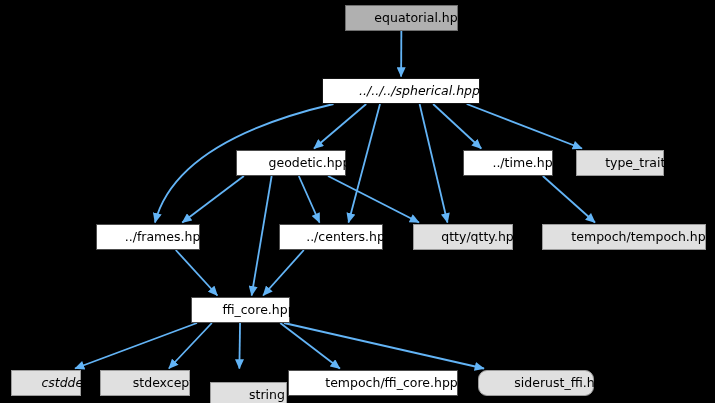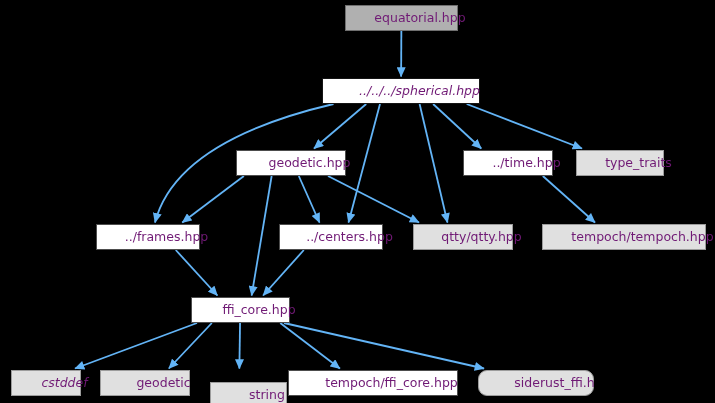--- a/index.html
+++ b/index.html
@@ -22,21 +22,21 @@
     height: 403px;
   }
   .node {
     position: absolute;
     box-sizing: border-box;
     display: flex;
     align-items: center;
     justify-content: center;
     font-size: 12.5px;
     line-height: 1;
-    color: #701a75;
+    color: #000000;
     white-space: nowrap;
     cursor: default;
     padding-left: 37px;
   }
   .node.root     { background: #b0b0b0; border: 1px solid #6f6f6f; }
   .node.focus    { background: #ffffff; border: 1px solid #141414; }
   .node.internal { background: #ffffff; border: 1px solid #4d4d4d; cursor: pointer; }
   .node.external { background: #e0e0e0; border: 1px solid #9c9c9c; }
 </style>
 </head>
@@ -74,17 +74,17 @@
     <div class="node focus" style="left: 322px; top: 78px; width: 158px; height: 26px; font-style: italic;">../../../spherical.hpp</div>
     <div class="node internal" style="left: 236px; top: 150px; width: 110px; height: 26px;">geodetic.hpp</div>
     <div class="node internal" style="left: 463px; top: 150px; width: 90px; height: 26px;">../time.hpp</div>
     <div class="node external" style="left: 576px; top: 150px; width: 88px; height: 26px;">type_traits</div>
     <div class="node internal" style="left: 96px; top: 224px; width: 104px; height: 26px;">../frames.hpp</div>
     <div class="node internal" style="left: 279px; top: 224px; width: 104px; height: 26px;">../centers.hpp</div>
     <div class="node external" style="left: 413px; top: 224px; width: 100px; height: 26px;">qtty/qtty.hpp</div>
     <div class="node external" style="left: 542px; top: 224px; width: 164px; height: 26px;">tempoch/tempoch.hpp</div>
     <div class="node internal" style="left: 191px; top: 297px; width: 99px; height: 26px;">ffi_core.hpp</div>
     <div class="node external" style="left: 11px; top: 370px; width: 70px; height: 26px; font-style: italic;">cstddef</div>
-    <div class="node external" style="left: 100px; top: 370px; width: 90px; height: 26px;">geodetic</div>
+    <div class="node external" style="left: 100px; top: 370px; width: 90px; height: 26px;">stdexcept</div>
     <div class="node external" style="left: 210px; top: 382px; width: 77px; height: 26px;">string</div>
     <div class="node internal" style="left: 288px; top: 370px; width: 170px; height: 26px;">tempoch/ffi_core.hpp</div>
     <div class="node external" style="left: 478px; top: 370px; width: 116px; height: 26px; border-radius: 9px;">siderust_ffi.h</div>
   </div>
 
 </body></html>

